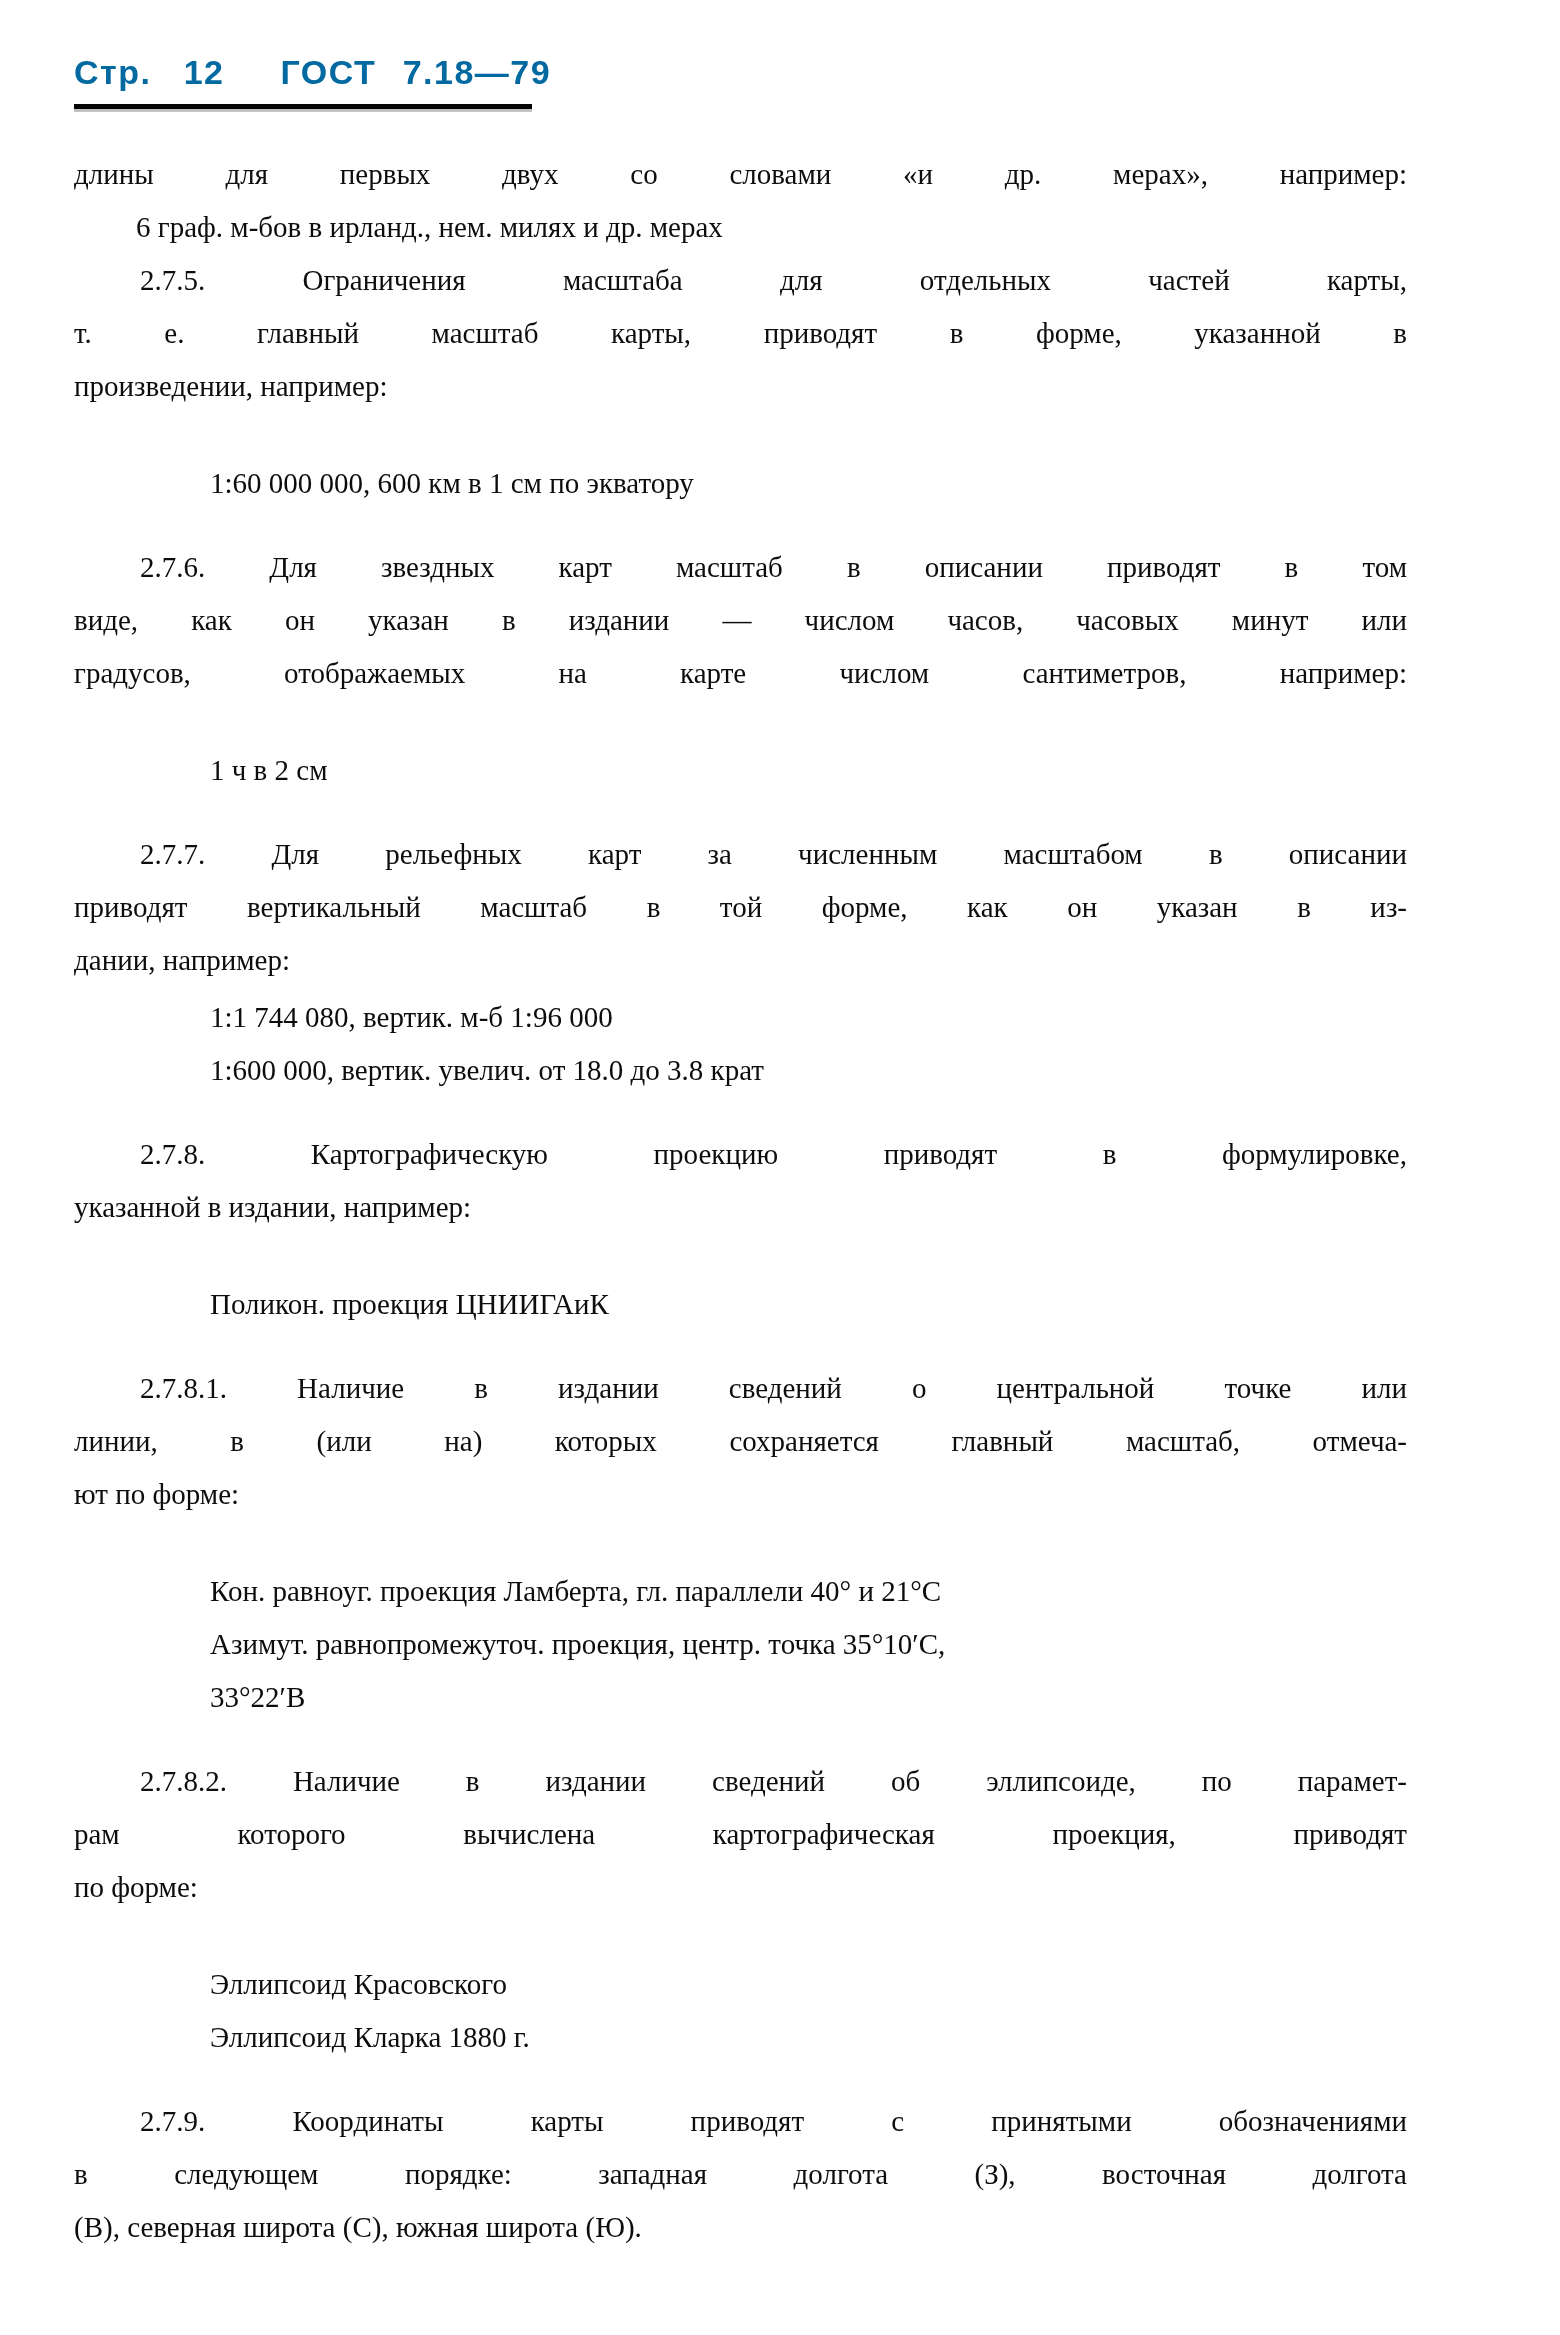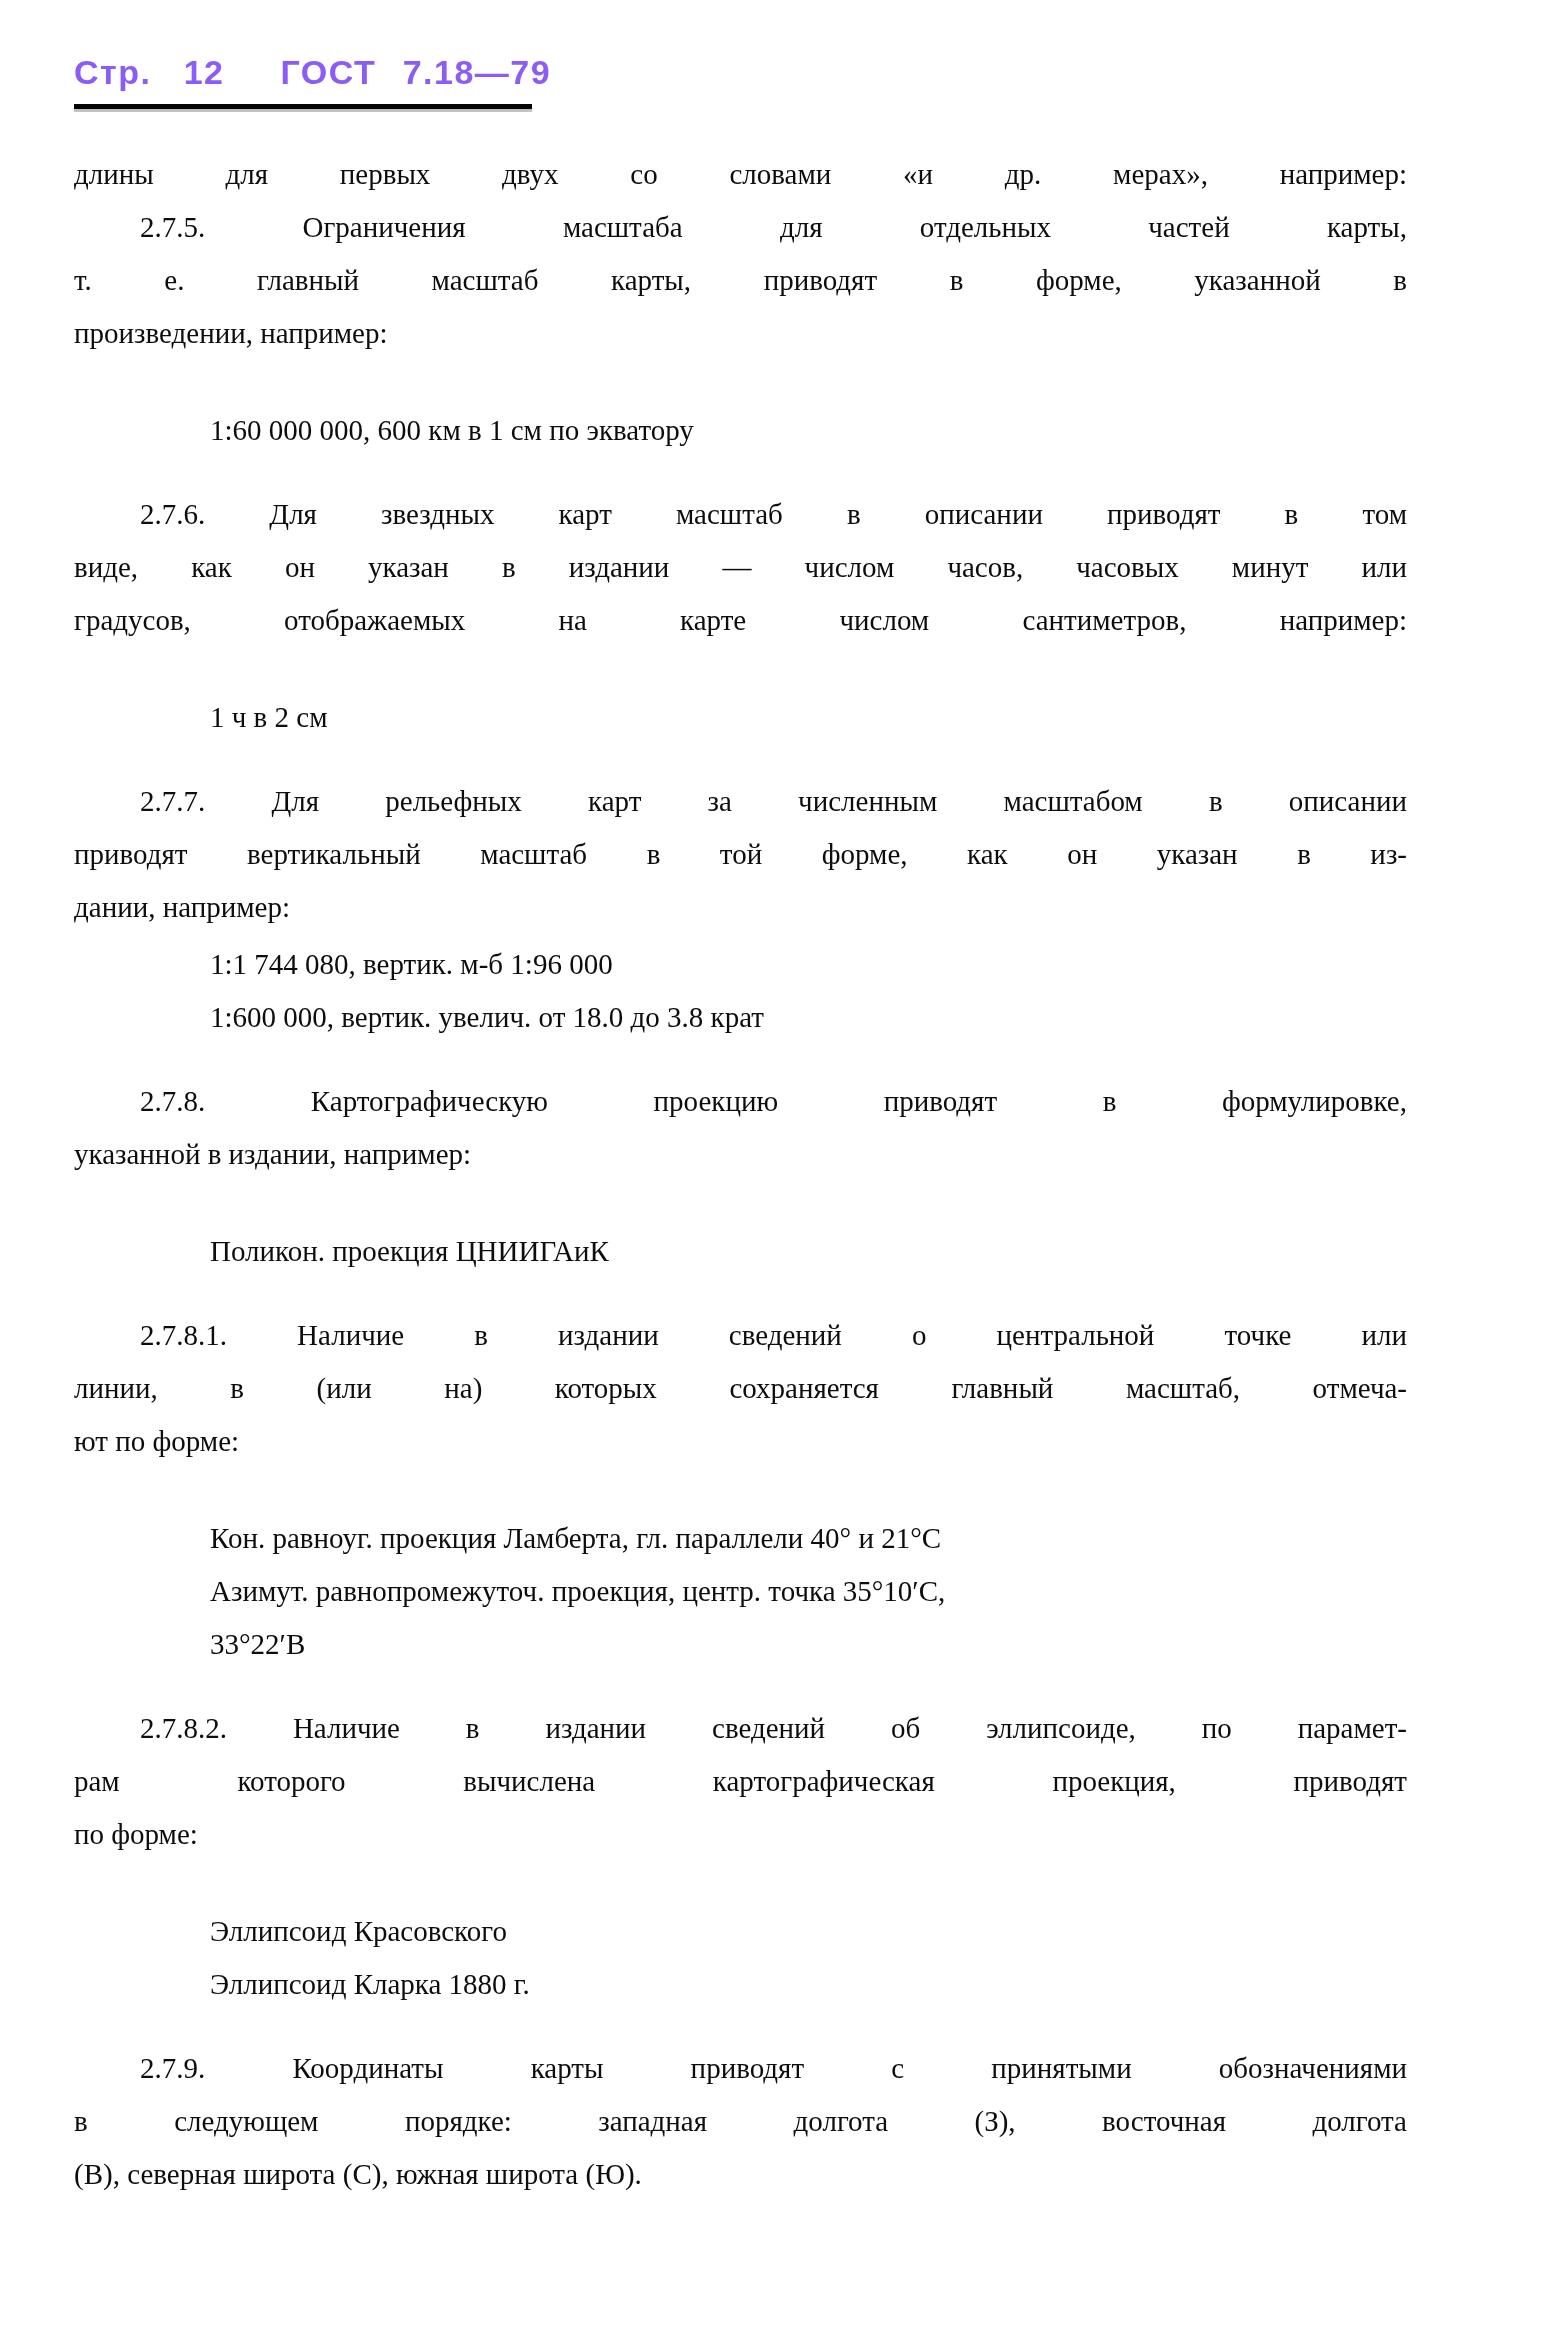--- a/index.html
+++ b/index.html
@@ -13,21 +13,21 @@
     overflow:hidden;
     box-sizing:border-box;
     padding:53px 153px 0 74px;
   }
   .page-header{
     font-family:"Liberation Sans","DejaVu Sans",sans-serif;
     font-weight:700;
     font-size:34px;
     letter-spacing:1.5px;
     white-space:nowrap;
-    color:#8b5cf6;
+    color:#0369a1;
   }
   .page-header .pg{word-spacing:21.3px;}
   .page-header .std{margin-left:45px;word-spacing:15.5px;}
   .header-rule{
     width:458px;height:5.8px;background:#050505;margin-top:11.6px;
     box-shadow:0 2.9px 0 rgba(0,0,0,0.25);
   }
   .body-text{
     margin-top:39px;
     font-size:29px;
@@ -53,20 +53,23 @@
   <div class="page-header">
     <span class="pg">Стр. 12</span>
     <span class="std">ГОСТ 7.18—79</span>
   </div>
   <div class="header-rule"></div>
 
   <div class="body-text">
 
     <div class="para">
       <div class="line">длины для первых двух со словами «и др. мерах», например:</div>
+    </div>
+    <div class="example flow">
+      <div class="ex-line">6 граф. м-бов в ирланд., нем. милях и др. мерах</div>
     </div>
 
     <div class="para">
       <div class="line indent">2.7.5. Ограничения масштаба для отдельных частей карты,</div>
       <div class="line">т. е. главный масштаб карты, приводят в форме, указанной в</div>
       <div class="line last">произведении, например:</div>
     </div>
     <div class="example">
       <div class="ex-line">1:60 000 000, 600 км в 1 см по экватору</div>
     </div>

